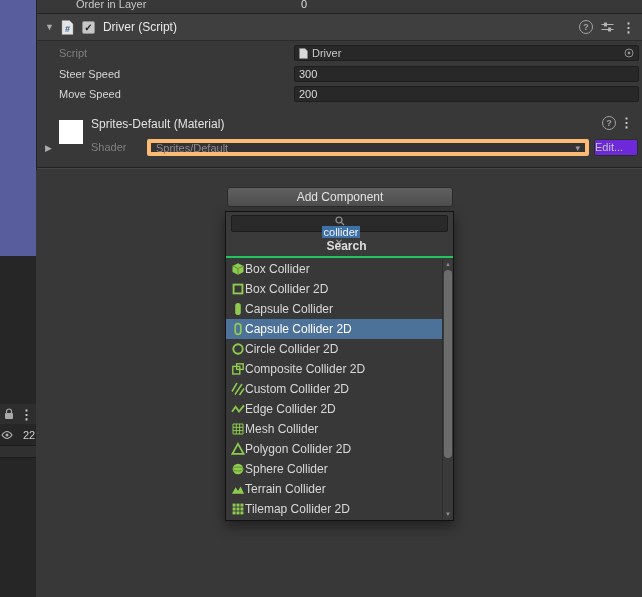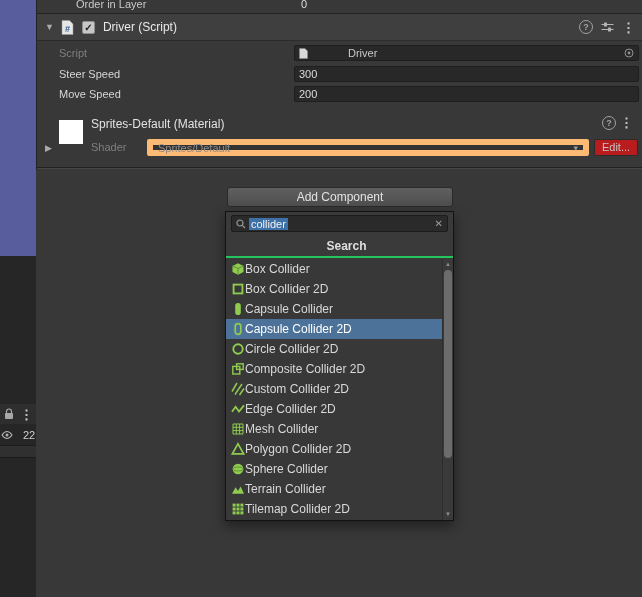--- a/index.html
+++ b/index.html
@@ -33,41 +33,41 @@
   .help{width:14px;height:14px;border:1px solid #A2A2A2;border-radius:50%;color:#A2A2A2;font-size:9px;font-weight:bold;display:inline-flex;align-items:center;justify-content:center;}
   .comp-header .help{margin-right:8px;}
   .preset{margin-right:8px;display:inline-flex;}
   .comp-header .kebab{margin-right:7px;}
 
   .prop-row{position:absolute;left:0;width:100%;height:18px;font-size:11px;text-decoration:underline;}
   .prop-label{position:absolute;left:22px;top:3px;color:#D6D6D6;}
   .prop-label.dim{color:#7F7F7F;}
   .prop-field{position:absolute;left:257px;top:1px;width:345px;height:16px;background:#282828;border:1px solid #1E1E1E;border-radius:2px;color:#DCDCDC;font-size:11px;display:flex;align-items:center;padding:0 4px;}
   .file-ico{display:inline-flex;margin-right:4px;}
-  .obj-name{color:#C9C9C9;margin-left:36px;}
+  .obj-name{color:#C9C9C9;}
   .picker{display:inline-flex;}
 
   .mat{position:absolute;left:0;top:110px;width:100%;height:57px;}
   .swatch{position:absolute;left:22px;top:10px;width:24px;height:24px;background:#FFFFFF;}
   .mat-title{position:absolute;left:54px;top:7px;font-size:12px;color:#E2E2E2;}
   .mat-help{position:absolute;right:26px;top:6px;}
   .mat-kebab{position:absolute;right:9px;top:6px;}
   .mat .foldout.closed{position:absolute;left:8px;top:33px;}
   .shader-lbl{position:absolute;left:54px;top:31px;font-size:11px;text-align:center;}
-  .shader-dd{position:absolute;left:110px;top:29px;width:442px;height:17px;background:#333333;border:6px solid #fdba74;border-radius:2px;display:flex;align-items:center;padding:0 5px;font-size:11px;color:#8C8C8C;}
+  .shader-dd{position:absolute;left:110px;top:29px;width:442px;height:17px;background:#333333;border:4px solid #fdba74;border-radius:2px;display:flex;align-items:center;padding:0 5px;font-size:11px;color:#8C8C8C;}
   .caret{color:#9A9A9A;font-size:9px;}
-  .edit-btn{position:absolute;right:4px;top:29px;width:44px;height:17px;background:#b91c1c;border:1px solid #2B2B2B;border-radius:2px;color:#C4C4C4;font-size:11px;text-align:center;line-height:15px;}
+  .edit-btn{position:absolute;right:4px;top:29px;width:44px;height:17px;background:#6d28d9;border:1px solid #2B2B2B;border-radius:2px;color:#C4C4C4;font-size:11px;line-height:15px;}
   .insp-end{position:absolute;left:0;top:167px;width:100%;height:2px;background:#222222;border-bottom:1px solid #454545;}
 
   
   .add-btn{position:absolute;left:227px;top:187px;width:226px;height:20px;background:linear-gradient(#5F5F5F,#4E4E4E);border:1px solid #2A2A2A;border-radius:3px;color:#E2E2E2;font-size:12px;text-align:center;line-height:18px;}
 
   .popup{position:absolute;left:225px;top:211px;width:229px;height:310px;background:#3A3A3A;border:1px solid #121212;box-shadow:0 5px 12px rgba(0,0,0,.45);}
   .search-wrap{position:absolute;left:0;top:0;width:100%;height:23px;padding:3px 5px;}
-  .search-field{width:100%;height:17px;background:#2A2A2A;border:1px solid #1C1C1C;border-radius:2px;display:flex;align-items:center;padding:0 3px;}
+  .search-field{width:100%;height:17px;background:#2A2A2A;border:1px solid #1C1C1C;border-radius:2px;display:flex;align-items:center;padding:0 3px;flex-direction:column;}
   .mag{display:inline-flex;margin-left:1px;}
   .search-text{font-size:11px;color:#F2F2F2;background:var(--txtsel,#3E71A8);padding:0 2px;margin-left:3px;}
   .clear{color:#9C9C9C;font-size:10px;line-height:10px;margin-right:1px;}
   .popup-title{position:absolute;left:0;top:23px;width:100%;height:23px;line-height:23px;text-align:center;font-size:12px;color:#DFDFDF;border-bottom:2px solid #22c55e;font-weight:bold;padding-left:14px;}
   .list{position:absolute;left:0;top:47px;right:11px;bottom:0;overflow:hidden;background:#383838;}
   .list-item{height:20px;display:flex;align-items:center;padding-left:5px;font-size:12px;color:#D8D8D8;}
   .list-item.selected{background:var(--sel,#4C7299);color:#FFFFFF;}
   .item-icon{width:14px;height:14px;flex:0 0 14px;display:inline-flex;}
   .item-icon svg{display:block;}
   .scrollbar{position:absolute;right:0;top:47px;bottom:0;width:11px;background:#3A3A3A;border-left:1px solid #2D2D2D;}

